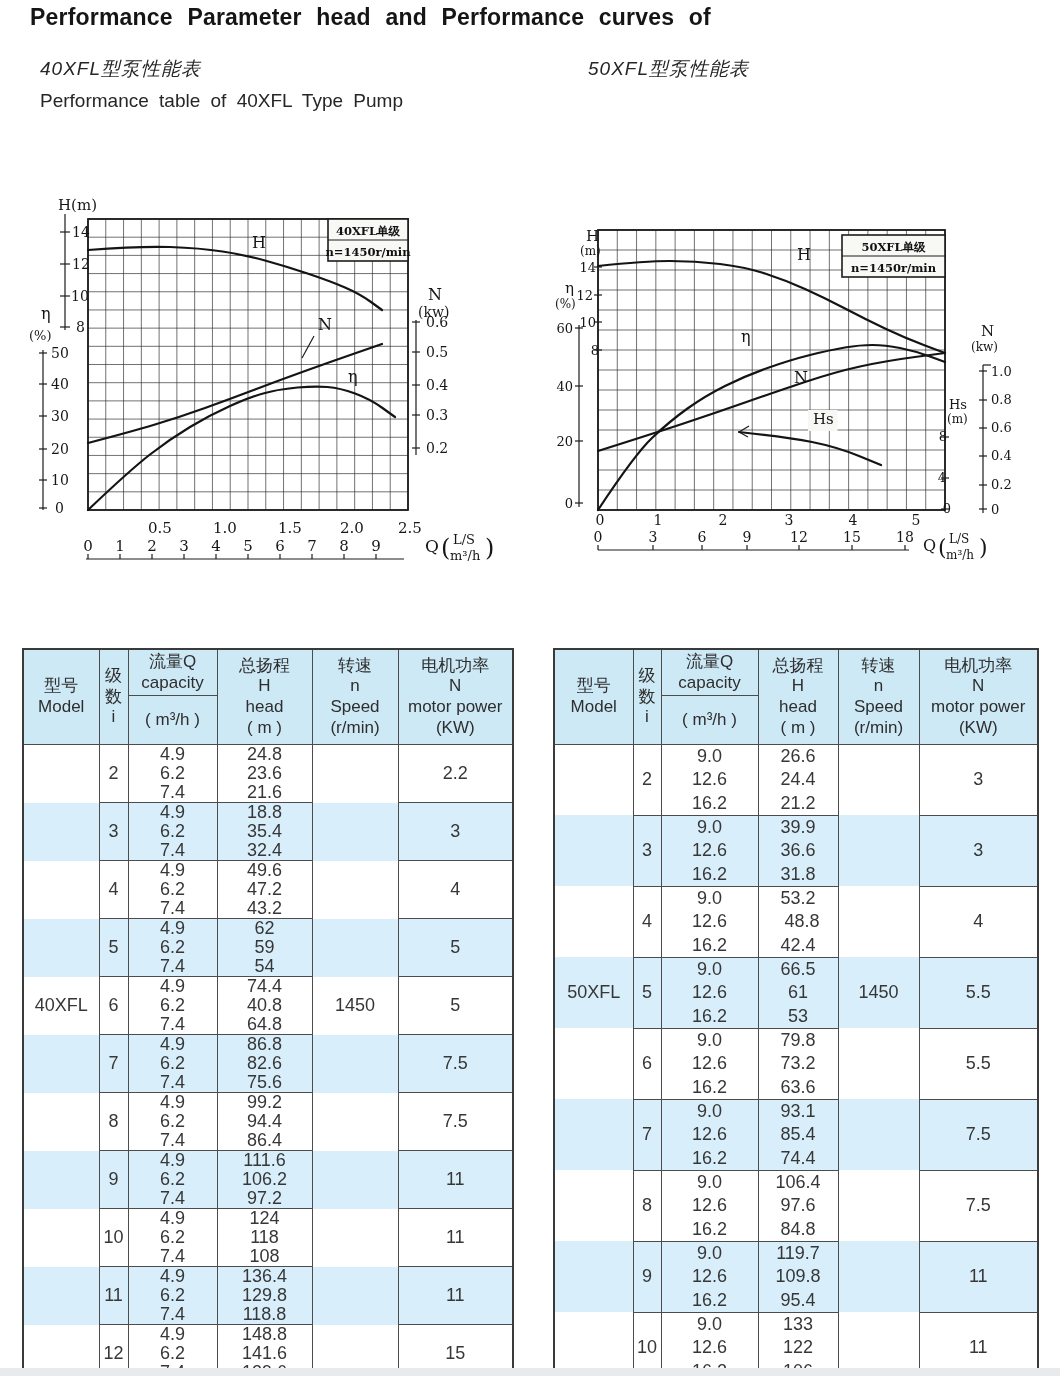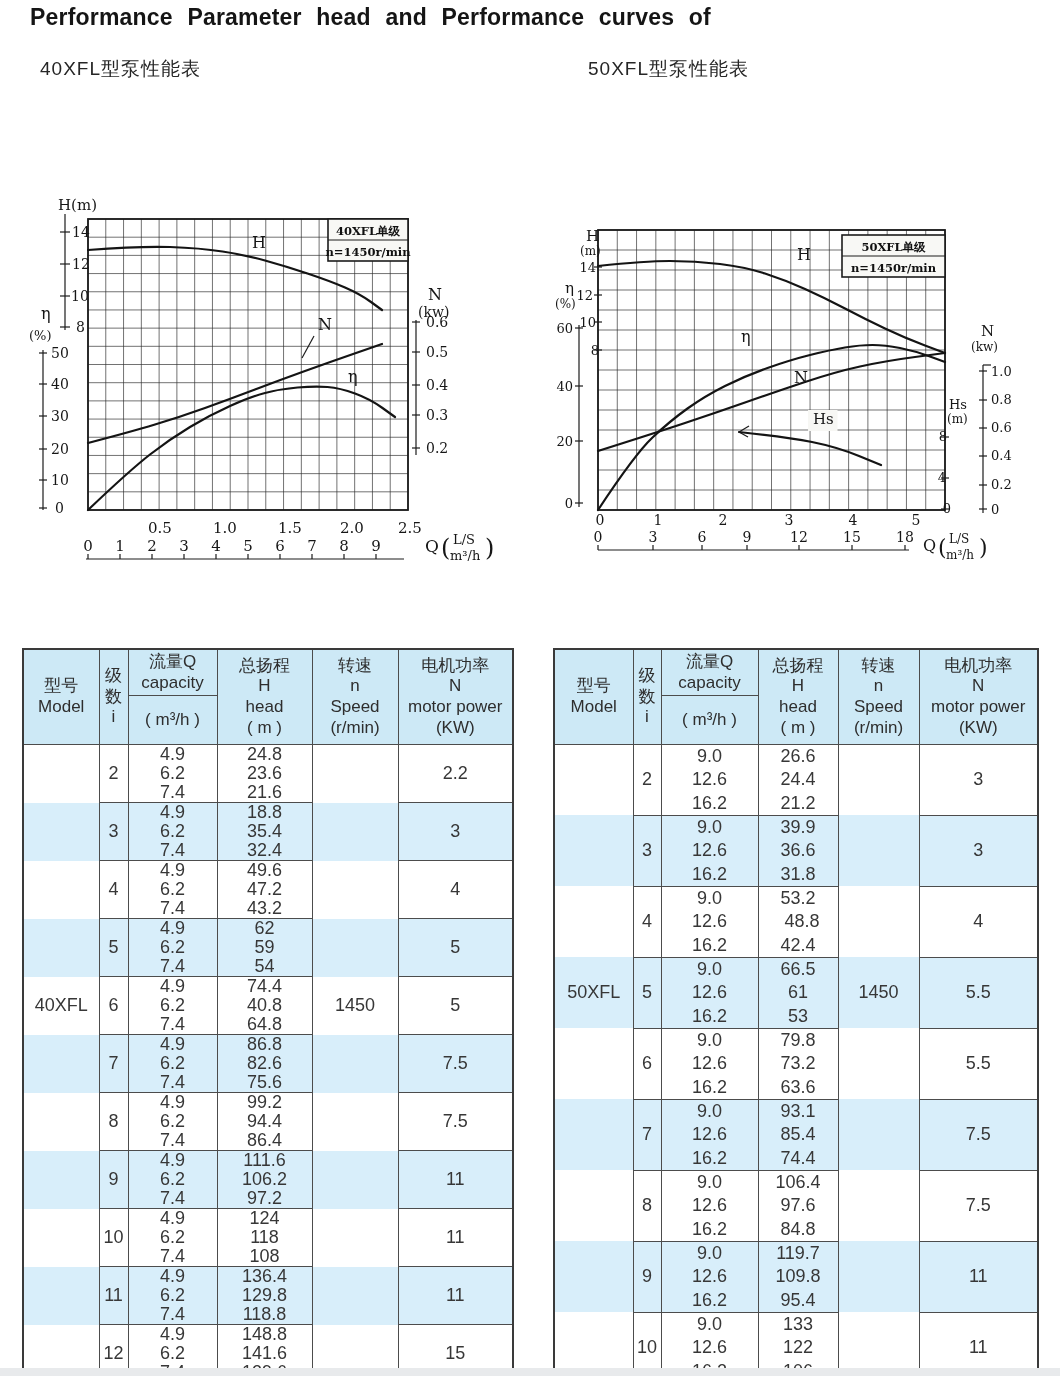--- a/index.html
+++ b/index.html
@@ -1,20 +1,20 @@
 <!DOCTYPE html>
 <html style="--hdr: #cde9f6; --stripe: #d8eefa;"><head>
 <meta charset="utf-8">
 <style>
   html,body{margin:0;padding:0;background:#ffffff;}
   #canvas{position:relative;width:1060px;height:1376px;background:#ffffff;overflow:hidden;
           font-family:"Liberation Sans",sans-serif;}
   #main-title{position:absolute;left:30px;top:4px;font-size:23px;font-weight:bold;color:#151515;
               word-spacing:8px;letter-spacing:0.2px;}
-  .subtitle-cn{position:absolute;top:56px;font-size:19px;color:#262626;letter-spacing:1px;}
+  .subtitle-cn{position:absolute;top:56px;font-size:19px;color:#262626;letter-spacing:1px;font-style:italic;}
   .subtitle-en{position:absolute;top:90px;font-size:19px;color:#262626;word-spacing:5px;}
   #sub-l-cn,#sub-l-en{left:40px;}
   #sub-r-cn,#sub-r-en{left:588px;}
   .chart-box{position:absolute;}
   #chart-40{left:28px;top:188px;width:510px;height:400px;}
   #chart-50{left:545px;top:193px;width:515px;height:400px;}
   .table-wrap{position:absolute;}
   #table-40{left:22px;top:648px;}
   #table-50{left:553px;top:648px;}
   .ptable{border-collapse:collapse;table-layout:fixed;border:2px solid #3a3a3a;background:#fff;}
@@ -31,20 +31,21 @@
   #page-edge{position:absolute;left:0;bottom:0;width:100%;height:8px;background:#e8eaec;}
   svg text{font-family:"DejaVu Serif",serif;}
 </style>
 </head>
 <body>
 
 <div id="canvas">
   <div id="main-title">Performance Parameter head and Performance curves of</div>
 
   <div id="sub-l-cn" class="subtitle-cn">40XFL型泵性能表</div>
+  <div id="sub-l-en" class="subtitle-en">Performance table of 40XFL Type Pump</div>
   <div id="sub-r-cn" class="subtitle-cn">50XFL型泵性能表</div>
 
   <div id="chart-40" class="chart-box"><svg viewBox="0 0 510 400" width="510" height="400">
         <path d="M60 31V322M77.77777777777777 31V322M95.55555555555556 31V322M113.33333333333334 31V322M131.11111111111111 31V322M148.88888888888889 31V322M166.66666666666669 31V322M184.44444444444446 31V322M202.22222222222223 31V322M220 31V322M237.77777777777777 31V322M255.55555555555554 31V322M273.33333333333337 31V322M291.1111111111111 31V322M308.8888888888889 31V322M326.6666666666667 31V322M344.44444444444446 31V322M362.22222222222223 31V322M380 31V322M60 31H380M60 49.1875H380M60 67.375H380M60 85.5625H380M60 103.75H380M60 121.9375H380M60 140.125H380M60 158.3125H380M60 176.5H380M60 194.6875H380M60 212.875H380M60 231.0625H380M60 249.25H380M60 267.4375H380M60 285.625H380M60 303.8125H380M60 322H380" stroke="#2e2e2e" stroke-width="0.8" fill="none" opacity="0.85"></path>
         <rect x="60" y="31" width="320" height="291" fill="none" stroke="#1c1c1c" stroke-width="1.8"></rect>
         <line x1="37" y1="26" x2="37" y2="142" stroke="#1c1c1c" stroke-width="1.2"></line>
         <line x1="32" y1="44" x2="42" y2="44" stroke="#1c1c1c" stroke-width="1.2"></line>
         <line x1="32" y1="76" x2="42" y2="76" stroke="#1c1c1c" stroke-width="1.2"></line>
         <line x1="32" y1="108" x2="42" y2="108" stroke="#1c1c1c" stroke-width="1.2"></line>
         <line x1="32" y1="139" x2="42" y2="139" stroke="#1c1c1c" stroke-width="1.2"></line>

